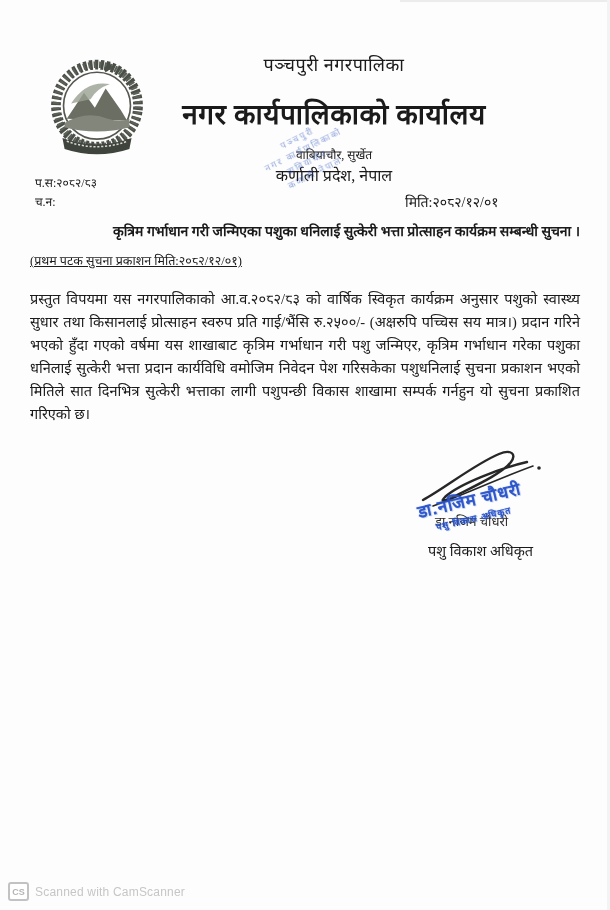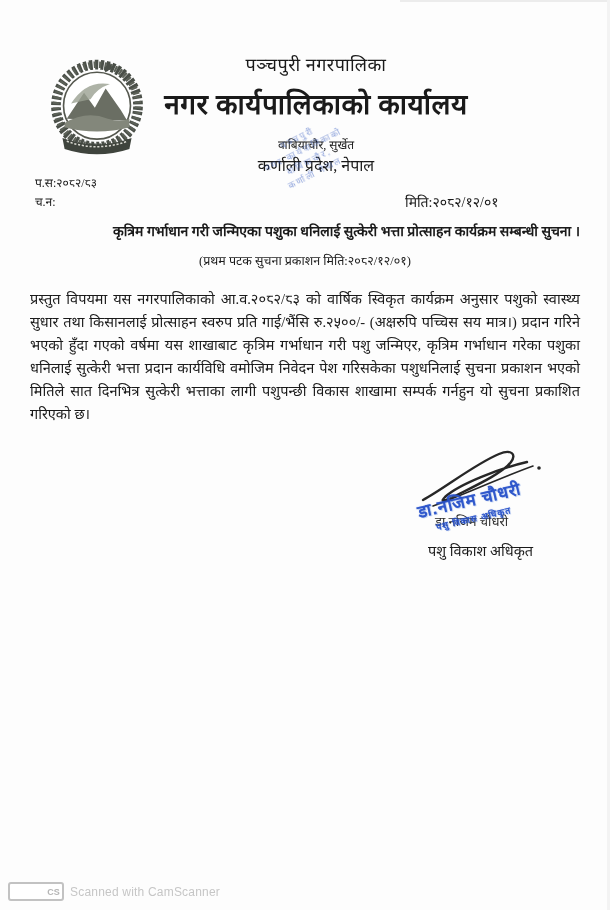--- a/index.html
+++ b/index.html
@@ -16,23 +16,23 @@
     color:#1a1a1a;
   }
   
   .scan-line-top{position:absolute;top:0;left:400px;width:210px;height:2px;background:#ececec;}
   .scan-line-right{position:absolute;top:0;right:0;width:3px;height:100%;background:#f3f3f3;}
 
   
   .emblem{position:absolute;left:38px;top:56px;width:118px;height:108px;}
 
   
-  .header{position:absolute;left:136px;top:52px;width:360px;text-align:center;}
+  .header{position:absolute;left:154px;top:52px;width:360px;text-align:center;}
   .header .muni{font-size:18px;letter-spacing:.5px;}
-  .header .office{font-size:28px;font-weight:bold;margin-top:8px;letter-spacing:.5px;}
+  .header .office{font-size:28px;font-weight:bold;margin-top:18px;letter-spacing:.5px;}
   .header .addr{font-size:12px;margin-top:14px;}
   .header .prov{font-size:16px;margin-top:1px;}
 
   
   .header-stamp{
     position:absolute;left:240px;top:128px;width:150px;height:90px;
     transform:rotate(-27deg);
     color:rgba(44,84,190,.55);
     font-size:9px;line-height:13px;text-align:center;
     font-family:"Liberation Sans","DejaVu Sans",sans-serif;
@@ -40,21 +40,21 @@
     filter:blur(.3px);
   }
   .header-stamp span{display:block;letter-spacing:2px;}
 
   
   .ref-block{position:absolute;left:35px;top:174px;font-size:12px;line-height:19px;}
   .date-line{position:absolute;left:405px;top:192px;font-size:14px;}
 
   
   .subject{position:absolute;left:30px;top:222px;width:550px;text-align:right;font-weight:bold;font-size:14px;line-height:20px;}
-  .pub-note{position:absolute;left:30px;top:252px;width:550px;text-align:center;font-size:12.5px;}
+  .pub-note{position:absolute;left:30px;top:252px;width:550px;font-size:12.5px;text-decoration:underline;}
 
   
   .body-text{
     position:absolute;left:30px;top:288px;width:550px;
     font-size:14.5px;line-height:23px;
     text-align:justify;text-justify:inter-word;
   }
   .note-line{position:absolute;left:30px;top:434px;width:560px;font-size:13.5px;}
 
   
@@ -72,21 +72,21 @@
   .sig-stamp .stamp-name{font-size:17px;font-weight:bold;letter-spacing:1px;}
   .sig-stamp .stamp-title{font-size:9px;font-weight:bold;margin-top:1px;letter-spacing:1px;}
   .designation{position:absolute;left:28px;top:92px;font-size:14.5px;white-space:nowrap;}
 
   
   .footer{position:absolute;left:8px;top:882px;display:flex;align-items:center;gap:6px;
     font-family:"Liberation Sans","DejaVu Sans",sans-serif;color:#c6c6c6;}
   .cs-badge{
     width:17px;height:15px;border:2px solid #c2c2c2;border-radius:3px;
     display:flex;align-items:center;justify-content:center;
-    font-size:9px;font-weight:bold;color:#b5b5b5;background:#fff;padding-left:35px;
+    font-size:9px;font-weight:bold;color:#b5b5b5;background:#fff;
   }
   .footer .scan-text{font-size:12px;letter-spacing:.2px;}
 </style>
 </head>
 <body>
 
 <div class="page">
 
   <div class="scan-line-top"></div>
   <div class="scan-line-right"></div>

